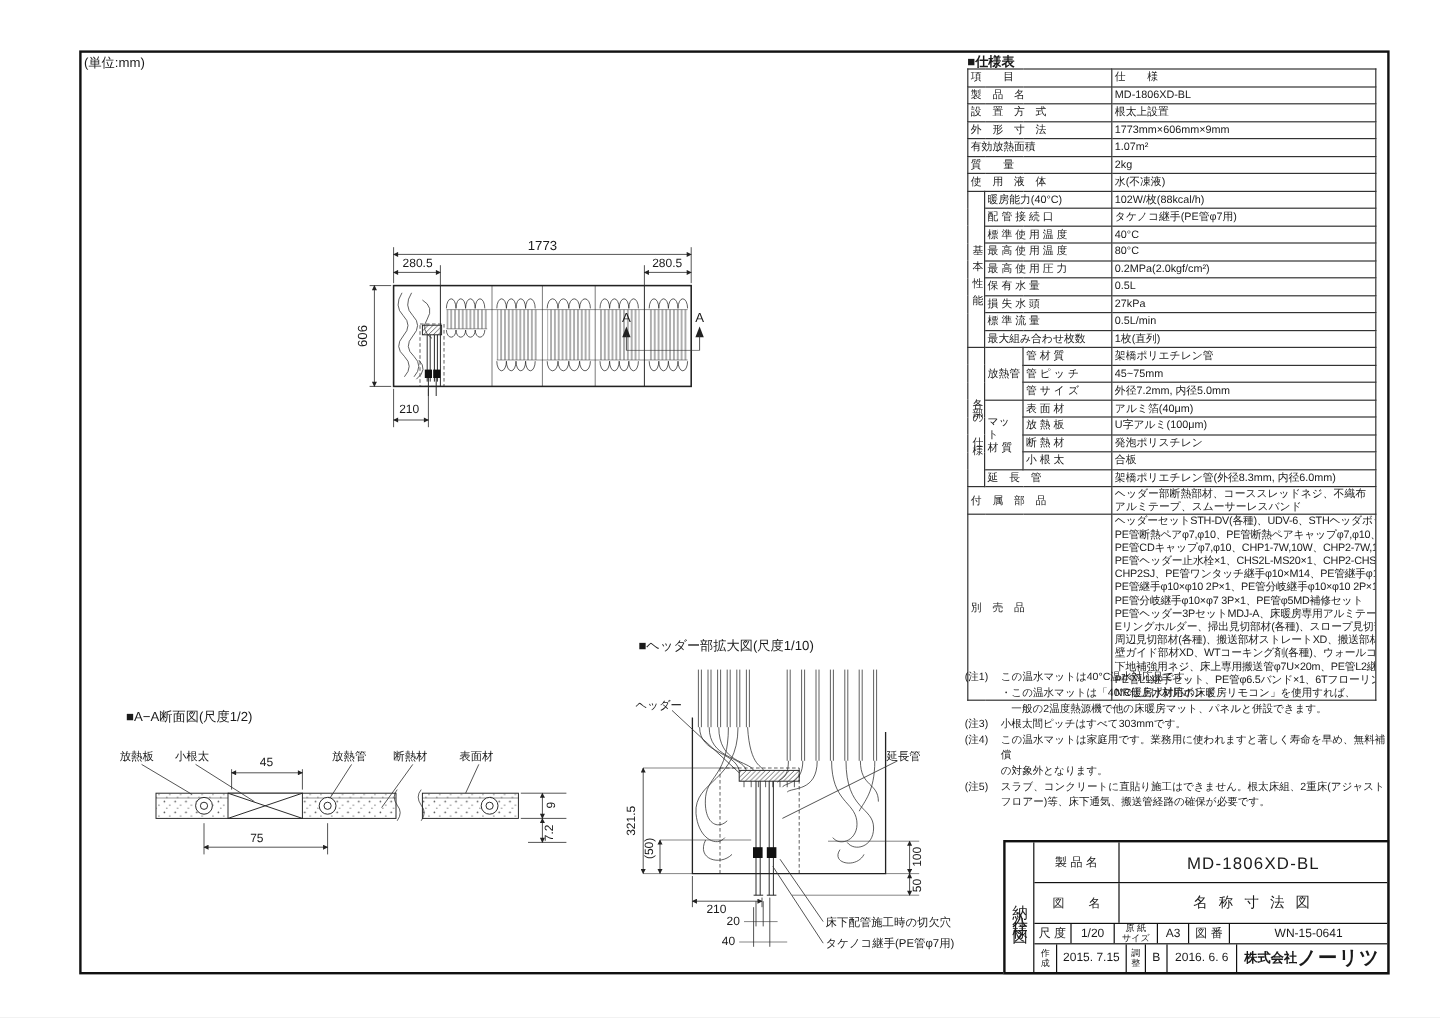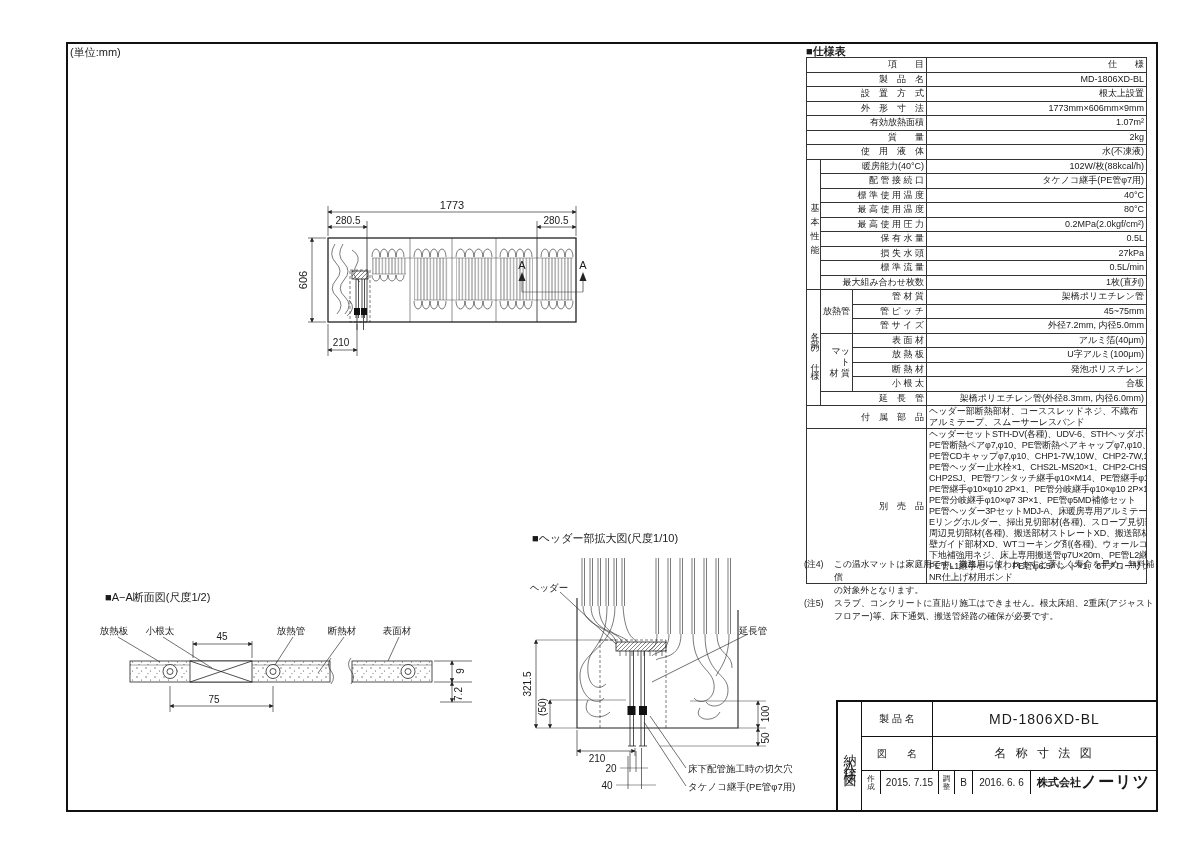--- a/index.html
+++ b/index.html
@@ -10,21 +10,21 @@
   
   .cl{position:absolute;transform:translate(-50%,-50%);white-space:nowrap;font-size:10px;}
   .rl{position:absolute;transform:translate(-50%,-50%) rotate(-90deg);white-space:nowrap;font-size:10px;}
   .ll{position:absolute;transform:translate(0,-50%);white-space:nowrap;font-size:9.5px;text-align:right;}
   .t11{font-size:11px;}
   .t95{font-size:9.5px;}
   
   .spec-title{position:absolute;left:806px;top:44px;font-size:11px;font-weight:bold;}
   table.spec{position:absolute;left:806px;top:57px;width:340px;border-collapse:collapse;table-layout:fixed;
              border:1.6px solid #111;}
-  table.spec td{border:1px solid #333;font-size:9px;text-align:right;padding:0 2px;height:13.5px;
+  table.spec td{border:1px solid #333;font-size:9px;text-align:left;padding:0 2px;height:13.5px;
                 overflow:hidden;line-height:11px;}
   table.spec td.l{text-align:left;}
   .pre{white-space:pre-line;}
   .prex{white-space:pre;}
   .tiny{font-size:7px;line-height:10.1px;letter-spacing:-0.2px;padding:2px 3px;}
   .acc{font-size:8.5px;line-height:12px;padding:1px 3px;}
   .vg{writing-mode:vertical-rl;text-orientation:upright;margin:0 auto;font-size:9px;}
   .vg-a{letter-spacing:14px;}
   .vg-b{letter-spacing:7px;}
   .sm{font-size:8.5px;line-height:10px;}
@@ -451,20 +451,30 @@
 壁ガイド部材XD、WTコーキング剤(各種)、ウォールコーナーSW-66セット
 下地補強用ネジ、床上専用搬送管φ7U×20m、PE管L2継手セット
 PE管L1継手セット、PE管φ6.5バンド×1、6Tフローリング(各種)
 NR仕上げ材用ボンド</td>
         </tr>
   </tbody>
     </table>
 
   <div class="notes">
     <div class="note">
+        <span class="no">(注1)</span>
+        <span class="txt pre">この温水マットは40°C温水対応品です。
+・この温水マットは「40°C暖房水対応の床暖房リモコン」を使用すれば、
+　一般の2温度熱源機で他の床暖房マット、パネルと併設できます。</span>
+      </div>
+    <div class="note">
+        <span class="no">(注3)</span>
+        <span class="txt pre">小根太間ピッチはすべて303mmです。</span>
+      </div>
+    <div class="note">
         <span class="no">(注4)</span>
         <span class="txt pre">この温水マットは家庭用です。業務用に使われますと著しく寿命を早め、無料補償
 の対象外となります。</span>
       </div>
     <div class="note">
         <span class="no">(注5)</span>
         <span class="txt pre">スラブ、コンクリートに直貼り施工はできません。根太床組、2重床(アジャスト
 フロアー)等、床下通気、搬送管経路の確保が必要です。</span>
       </div>
   </div>
@@ -474,20 +484,29 @@
         <div>納入仕様図</div>
       </div>
     <div class="tb-main">
       <div class="tb-row r1">
         <div class="tb-cell w70">製 品 名</div>
         <div class="tb-cell flex1 big">MD-1806XD-BL</div>
       </div>
       <div class="tb-row r2">
         <div class="tb-cell w70">図　　名</div>
         <div class="tb-cell flex1 mid">名 称 寸 法 図</div>
+      </div>
+      <div class="tb-row r3">
+        <div class="tb-cell" style="width:30px">尺 度</div>
+        <div class="tb-cell" style="width:36px">1/20</div>
+        <div class="tb-cell t8 pre" style="width:36px">原 紙
+サイズ</div>
+        <div class="tb-cell" style="width:26px">A3</div>
+        <div class="tb-cell" style="width:34px">図 番</div>
+        <div class="tb-cell flex1">WN-15-0641</div>
       </div>
       <div class="tb-row r4">
         <div class="tb-cell t8 pre" style="width:18px">作
 成</div>
         <div class="tb-cell" style="width:58px">2015. 7.15</div>
         <div class="tb-cell t8 pre" style="width:16px">調
 整</div>
         <div class="tb-cell" style="width:18px">B</div>
         <div class="tb-cell" style="width:58px">2016. 6. 6</div>
         <div class="tb-cell flex1 logo">

